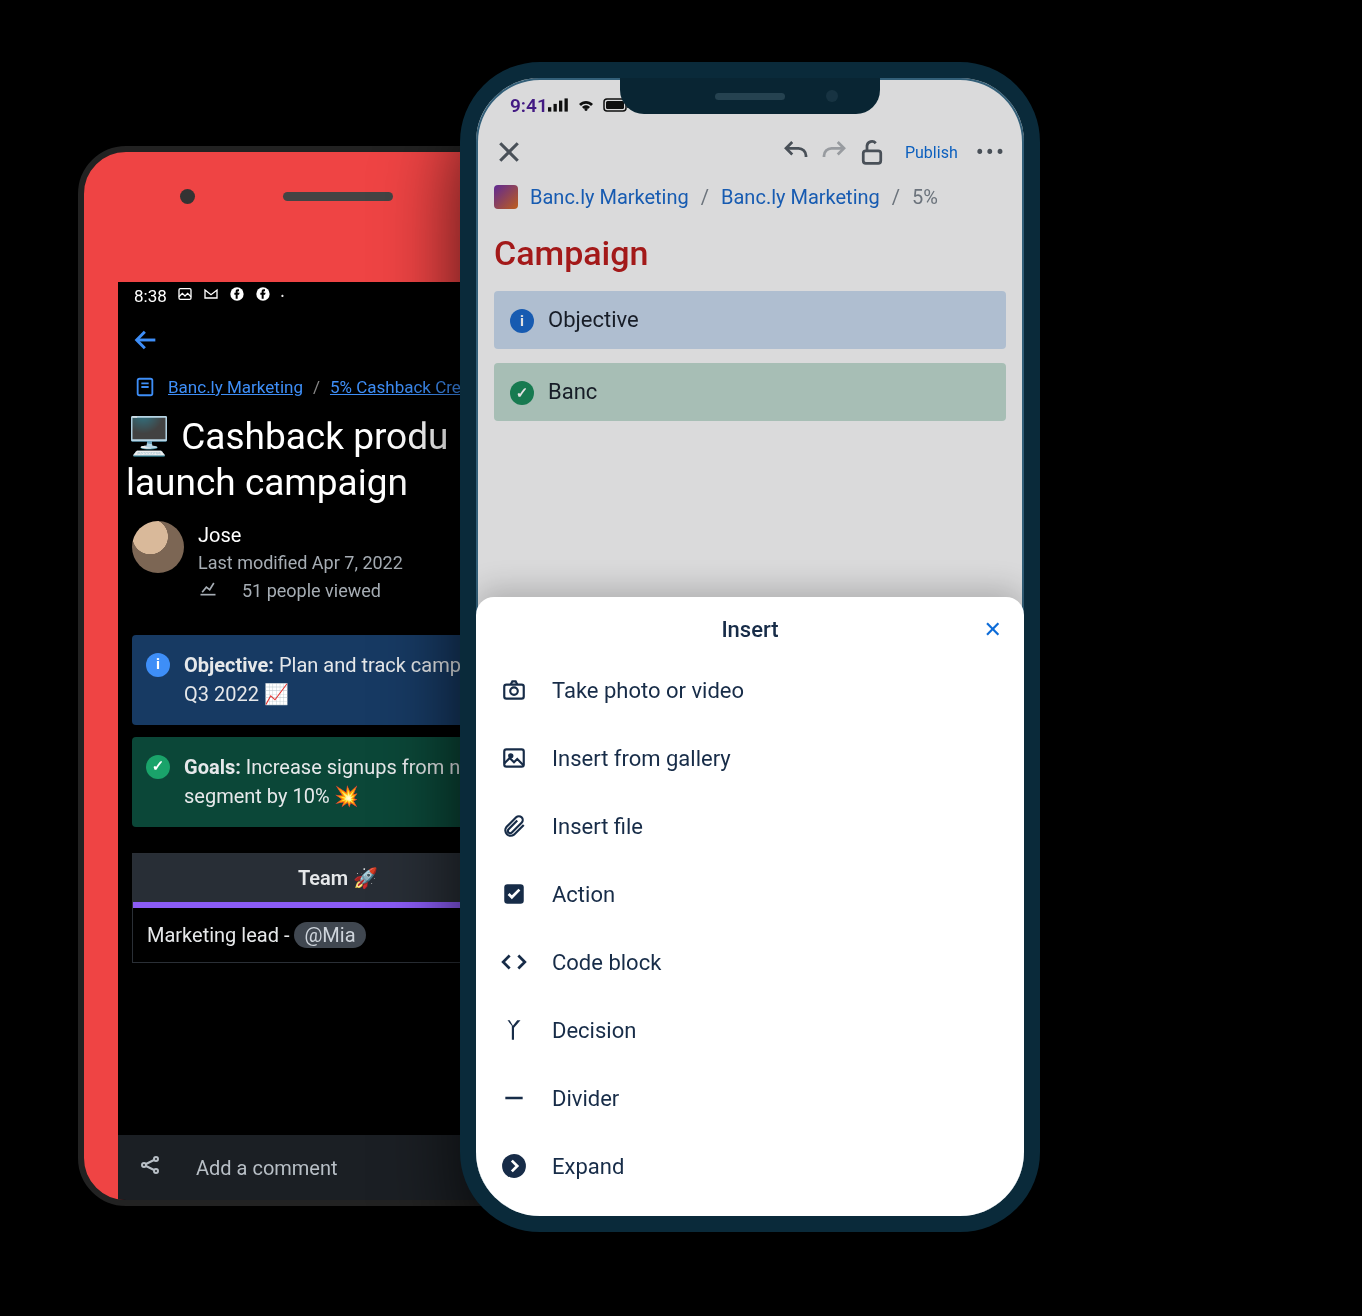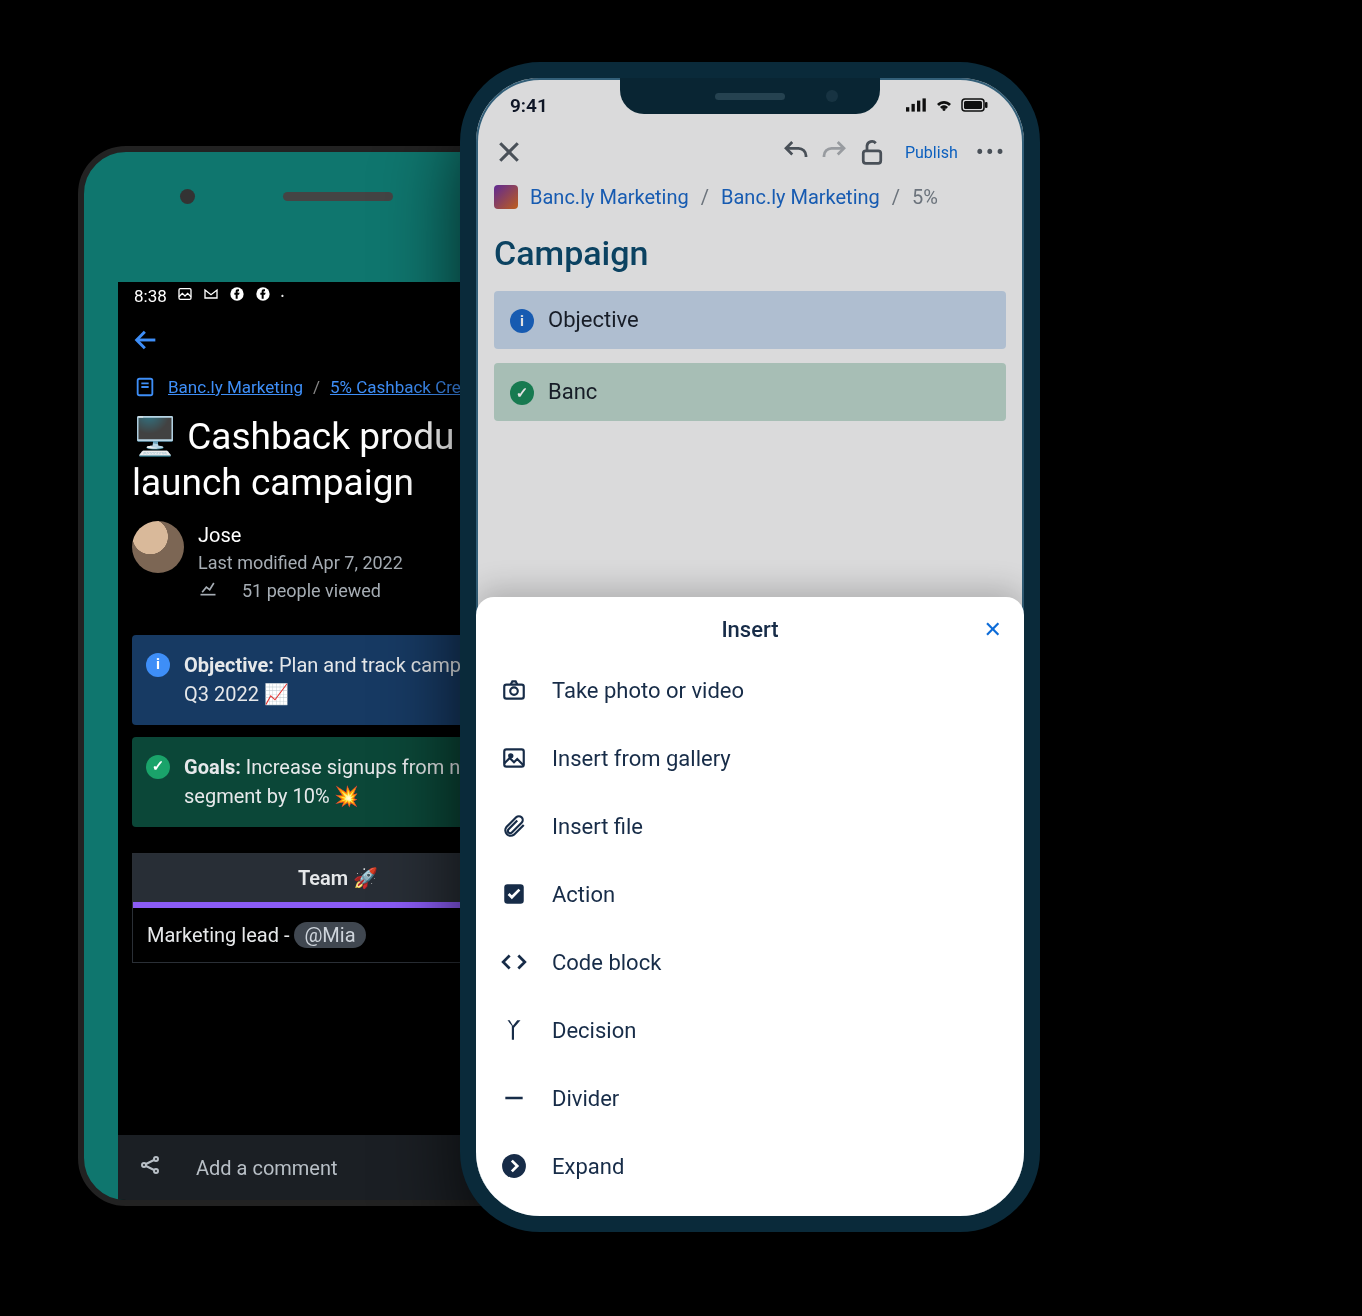--- a/index.html
+++ b/index.html
@@ -12,21 +12,21 @@
     overflow: hidden;
   }
 
   
   .phone-dark {
     position: absolute;
     left: 78px;
     top: 146px;
     width: 520px;
     height: 1060px;
-    background: #0f766e;
+    background: #ef4444;
     border-radius: 48px;
     border: 6px solid #222;
     overflow: hidden;
     box-shadow: 0 30px 80px rgba(0,0,0,0.8);
   }
   .phone-dark .speaker {
     position: absolute;
     top: 40px;
     left: 50%;
     transform: translateX(-50%);
@@ -85,21 +85,21 @@
     width: 26px; height: 26px;
     align-items: center; justify-content: center;
     color: #3e8ef7;
   }
 
   .dark-title {
     color: #fff;
     font-size: 37px;
     font-weight: 400;
     line-height: 1.25;
-    padding: 4px 14px 12px;
+    padding: 4px 8px 12px;
     white-space: nowrap;
   }
 
   .author-row {
     display: flex;
     gap: 14px;
     padding: 2px 14px 30px;
   }
   .avatar {
     width: 52px; height: 52px;
@@ -195,26 +195,25 @@
   .notch .spk { width: 70px; height: 7px; background: #2a4a5a; border-radius: 4px; }
   .notch .ncam { width: 12px; height: 12px; background: #1a3a4a; border-radius: 50%; position: absolute; right: 42px; }
 
   .light-overlay {
     position: absolute; inset: 0;
     background: rgba(10,10,10,0.12);
     pointer-events: none;
   }
   .light-status {
     display: flex;
-    justify-content: space-between;
     align-items: center;
     padding: 16px 34px 6px;
     font-size: 19px;
     font-weight: 600;
-    color: #0f172a;
+    color: #4c1d95;
   }
   .light-status .right { display: flex; gap: 6px; align-items: center; }
   .light-status svg { height: 14px; }
 
   .light-toolbar {
     display: flex;
     align-items: center;
     padding: 14px 18px 12px;
     gap: 8px;
   }
@@ -235,21 +234,21 @@
   .light-bc .space-icon {
     width: 24px; height: 24px; border-radius: 4px;
     background: linear-gradient(135deg,#6b2ea8,#d86a1f);
     flex-shrink: 0;
   }
   .light-bc .trunc { color: #7a828c; }
 
   .light-title {
     font-size: 34px;
     font-weight: 500;
-    color: #0c4a6e;
+    color: #b91c1c;
     padding: 14px 18px 18px;
   }
   .lpanel {
     margin: 0 18px 14px;
     border-radius: 4px;
     padding: 16px 16px;
     display: flex;
     gap: 14px;
     font-size: 22px;
     color: #1a202c;

